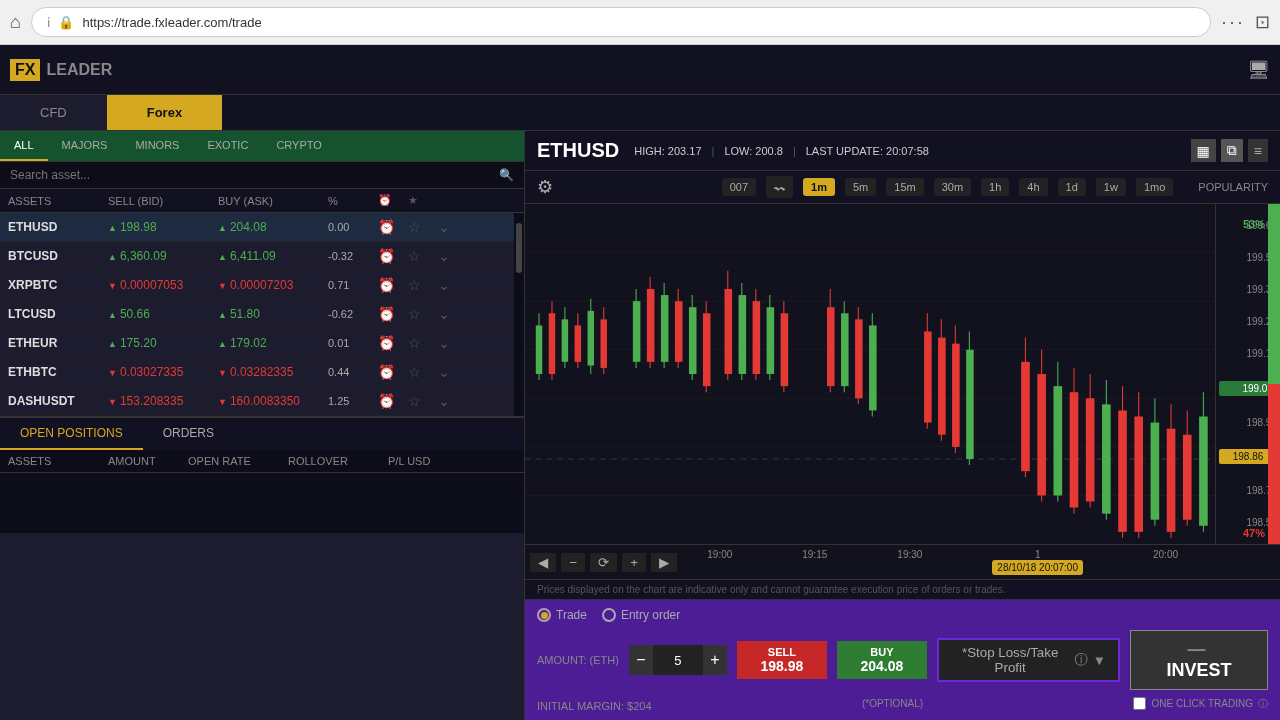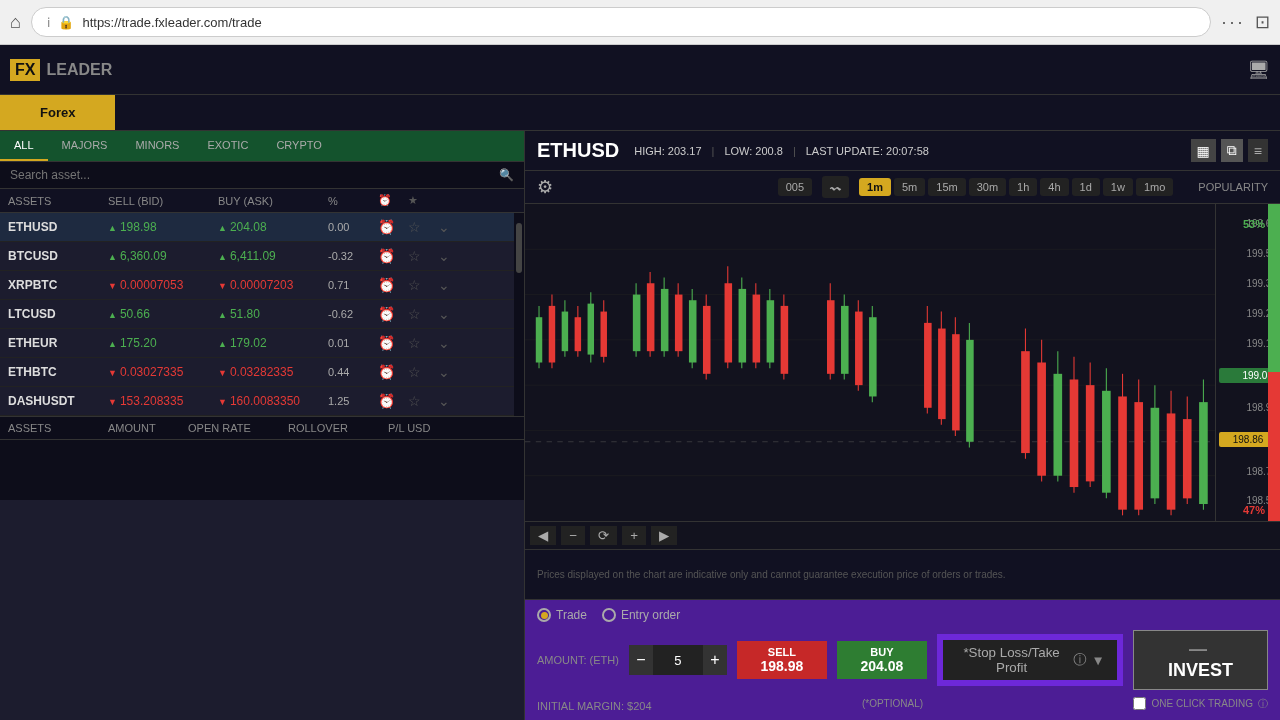--- a/index.html
+++ b/index.html
@@ -66,56 +66,56 @@
     .chart-header { display: flex; align-items: center; padding: 8px 12px; background: #111122; border-bottom: 1px solid #333; gap: 15px; }
     .pair-name { color: #fff; font-size: 20px; font-weight: bold; }
     .pair-stats { color: #888; font-size: 11px; display: flex; gap: 10px; align-items: center; }
     .pair-stats span { color: #ccc; }
     .chart-type-btns { margin-left: auto; display: flex; gap: 5px; }
     .chart-type-btn { padding: 3px 6px; background: #333; border: none; cursor: pointer; color: #aaa; font-size: 14px; }
     .chart-type-btn.active { background: #555; color: #fff; }
 
     
     .chart-toolbar { display: flex; align-items: center; padding: 5px 12px; background: #111122; border-bottom: 1px solid #333; gap: 10px; }
-    .timeframe-btns { display: flex; gap: 3px; margin-left: auto; }
+    .timeframe-btns { display: flex; gap: 10px; margin-left: auto; }
     .tf-btn { padding: 3px 8px; background: #222; border: none; cursor: pointer; color: #aaa; font-size: 11px; border-radius: 3px; }
     .tf-btn.active { background: #d4a820; color: #111; font-weight: bold; }
     .popularity-label { color: #888; font-size: 11px; margin-left: 15px; }
 
     
     .chart-area { flex: 1; position: relative; background: #12121e; overflow: hidden; }
 
     
     .price-scale { position: absolute; right: 0; top: 0; bottom: 0; width: 65px; background: #12121e; border-left: 1px solid #333; display: flex; flex-direction: column; justify-content: space-around; padding: 5px 3px; }
     .price-label { color: #888; font-size: 10px; text-align: right; }
     .price-label.highlight-green { background: #2a7a3a; color: #fff; padding: 2px 4px; border-radius: 2px; }
     .price-label.highlight-yellow { background: #d4a820; color: #111; padding: 2px 4px; border-radius: 2px; text-align: center; }
     .popularity-pct-top { position: absolute; right: 15px; top: 14px; color: #4caf50; font-size: 11px; font-weight: bold; }
     .popularity-pct-bottom { position: absolute; right: 15px; bottom: 5px; color: #e53935; font-size: 11px; font-weight: bold; }
 
     
-    .chart-note { background: #111122; padding: 19px 12px; color: #555; font-size: 10px; border-top: 1px solid #333; }
+    .chart-note { background: #111122; padding: 4px 12px; color: #555; font-size: 10px; border-top: 1px solid #333; }
 
     
     .trade-section { background: #4c1d95; border-top: 1px solid #333; padding: 8px 12px; }
     .trade-mode { display: flex; gap: 15px; margin-bottom: 8px; }
     .trade-radio { display: flex; align-items: center; gap: 5px; color: #aaa; cursor: pointer; }
     .radio-circle { width: 14px; height: 14px; border-radius: 50%; border: 2px solid #aaa; display: flex; align-items: center; justify-content: center; }
     .radio-circle.selected::after { content: ''; width: 7px; height: 7px; background: #d4a820; border-radius: 50%; }
 
     .trade-controls { display: flex; align-items: center; gap: 10px; }
     .amount-label { color: #888; font-size: 11px; white-space: nowrap; }
     .amount-control { display: flex; align-items: center; gap: 0; }
     .amount-btn { background: #333; border: none; color: #fff; width: 24px; height: 30px; cursor: pointer; font-size: 16px; }
     .amount-value { background: #222; border: none; color: #fff; width: 50px; height: 30px; text-align: center; font-size: 13px; }
     .sell-btn { background: #c62828; color: #fff; border: none; padding: 5px 15px; cursor: pointer; min-width: 90px; }
     .sell-label { font-size: 11px; font-weight: bold; }
     .sell-price { font-size: 14px; font-weight: bold; }
     .buy-btn { background: #2e7d32; color: #fff; border: none; padding: 5px 15px; cursor: pointer; min-width: 90px; }
-    .stop-loss-btn { background: #222; border: 6px solid #6d28d9; color: #aaa; padding: 5px 12px; cursor: pointer; display: flex; align-items: center; gap: 5px; }
+    .stop-loss-btn { background: #222; border: 2px solid #6d28d9; color: #aaa; padding: 5px 12px; cursor: pointer; display: flex; align-items: center; gap: 5px; }
     .invest-btn { background: #333; border: 1px solid #888; color: #fff; padding: 8px 25px; cursor: pointer; font-size: 18px; font-weight: bold; margin-left: auto; }
     .one-click-label { display: flex; align-items: center; gap: 5px; color: #888; font-size: 10px; }
 
     .margin-info { color: #888; font-size: 11px; margin-top: 5px; }
 
     
     .left-scroll { display: flex; }
     .asset-rows-container { flex: 1; overflow-y: hidden; }
 
     
@@ -140,20 +140,21 @@
   <div class="top-nav">
     <div class="logo">
       <span style="background:#d4a820;color:#111;padding:2px 5px;font-weight:900;font-size:16px;">FX</span>
       <span style="color:#888;font-size:16px;margin-left:3px;">LEADER</span>
     </div>
     <div class="top-nav-spacer"></div>
     <span style="color:#aaa;font-size:18px;cursor:pointer;">🖥</span>
   </div>
 
   <div class="tab-bar">
+    <div class="tab-item inactive">CFD</div>
     <div class="tab-item active">Forex</div>
   </div>
 
   <div class="main-content">
 
     <div class="left-panel">
 
       <div class="filter-tabs">
         <div class="filter-tab active">ALL</div>
         <div class="filter-tab">MAJORS</div>
@@ -250,20 +251,24 @@
             <span class="icon-btn">⌄</span>
           </div>
 
         </div>
         <div class="scroll-bar-area">
           <div class="scroll-thumb"></div>
         </div>
       </div>
 
       <div style="border-top:1px solid #333;">
+        <div class="bottom-tabs">
+          <div class="bottom-tab active">OPEN POSITIONS</div>
+          <div class="bottom-tab">ORDERS</div>
+        </div>
         <div class="positions-table-header">
           <span>ASSETS</span>
           <span>AMOUNT</span>
           <span>OPEN RATE</span>
           <span>ROLLOVER</span>
           <span>P/L USD</span>
         </div>
         <div class="positions-empty" style="height:60px;"></div>
       </div>
 
@@ -283,21 +288,21 @@
         <div class="chart-type-btns">
           <button class="chart-type-btn" style="background:#444;color:#fff;">▦</button>
           <button class="chart-type-btn active">⧉</button>
           <button class="chart-type-btn">≡</button>
         </div>
       </div>
 
       <div class="chart-toolbar">
         <span style="color:#aaa;font-size:18px;cursor:pointer;">⚙</span>
         <div style="flex:1;"></div>
-        <button class="tf-btn">005</button>
+        <button class="tf-btn">007</button>
         <button class="tf-btn">〰</button>
         <div class="timeframe-btns">
           <button class="tf-btn active">1m</button>
           <button class="tf-btn">5m</button>
           <button class="tf-btn">15m</button>
           <button class="tf-btn">30m</button>
           <button class="tf-btn">1h</button>
           <button class="tf-btn">4h</button>
           <button class="tf-btn">1d</button>
           <button class="tf-btn">1w</button>
@@ -473,20 +478,30 @@
       </div>
 
       <div style="background:#12121e;border-top:1px solid #333;padding:4px 5px;display:flex;align-items:center;">
         <div style="display:flex;gap:5px;align-items:center;">
           <button style="background:#222;border:none;color:#aaa;padding:2px 8px;cursor:pointer;">◀</button>
           <button style="background:#222;border:none;color:#aaa;padding:2px 8px;cursor:pointer;">−</button>
           <button style="background:#222;border:none;color:#aaa;padding:2px 8px;cursor:pointer;">⟳</button>
           <button style="background:#222;border:none;color:#aaa;padding:2px 8px;cursor:pointer;">+</button>
           <button style="background:#222;border:none;color:#aaa;padding:2px 8px;cursor:pointer;">▶</button>
         </div>
+        <div style="display:flex;flex:1;gap:70px;padding:0 30px;color:#888;font-size:10px;">
+          <span>19:00</span>
+          <span>19:15</span>
+          <span>19:30</span>
+          <span style="display:flex;flex-direction:column;align-items:center;">
+            <span>1</span>
+            <span style="background:#d4a820;color:#111;padding:2px 5px;border-radius:3px;font-size:10px;white-space:nowrap;">28/10/18 20:07:00</span>
+          </span>
+          <span>20:00</span>
+        </div>
       </div>
 
       <div class="chart-note">Prices displayed on the chart are indicative only and cannot guarantee execution price of orders or trades.</div>
 
       <div class="trade-section">
 
         <div class="trade-mode">
           <div class="trade-radio">
             <div class="radio-circle selected"></div>
             <span>Trade</span>

